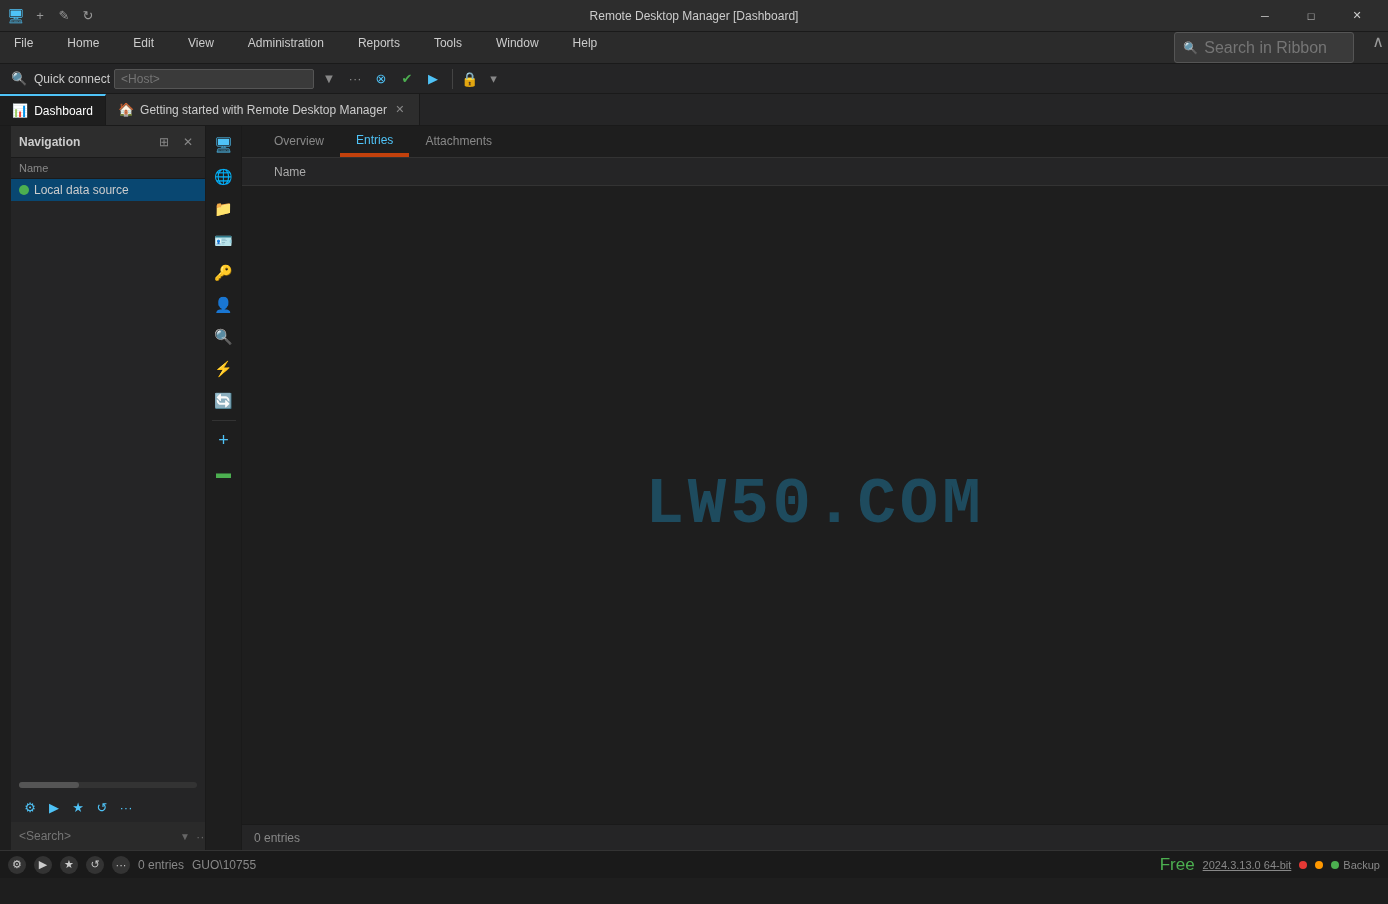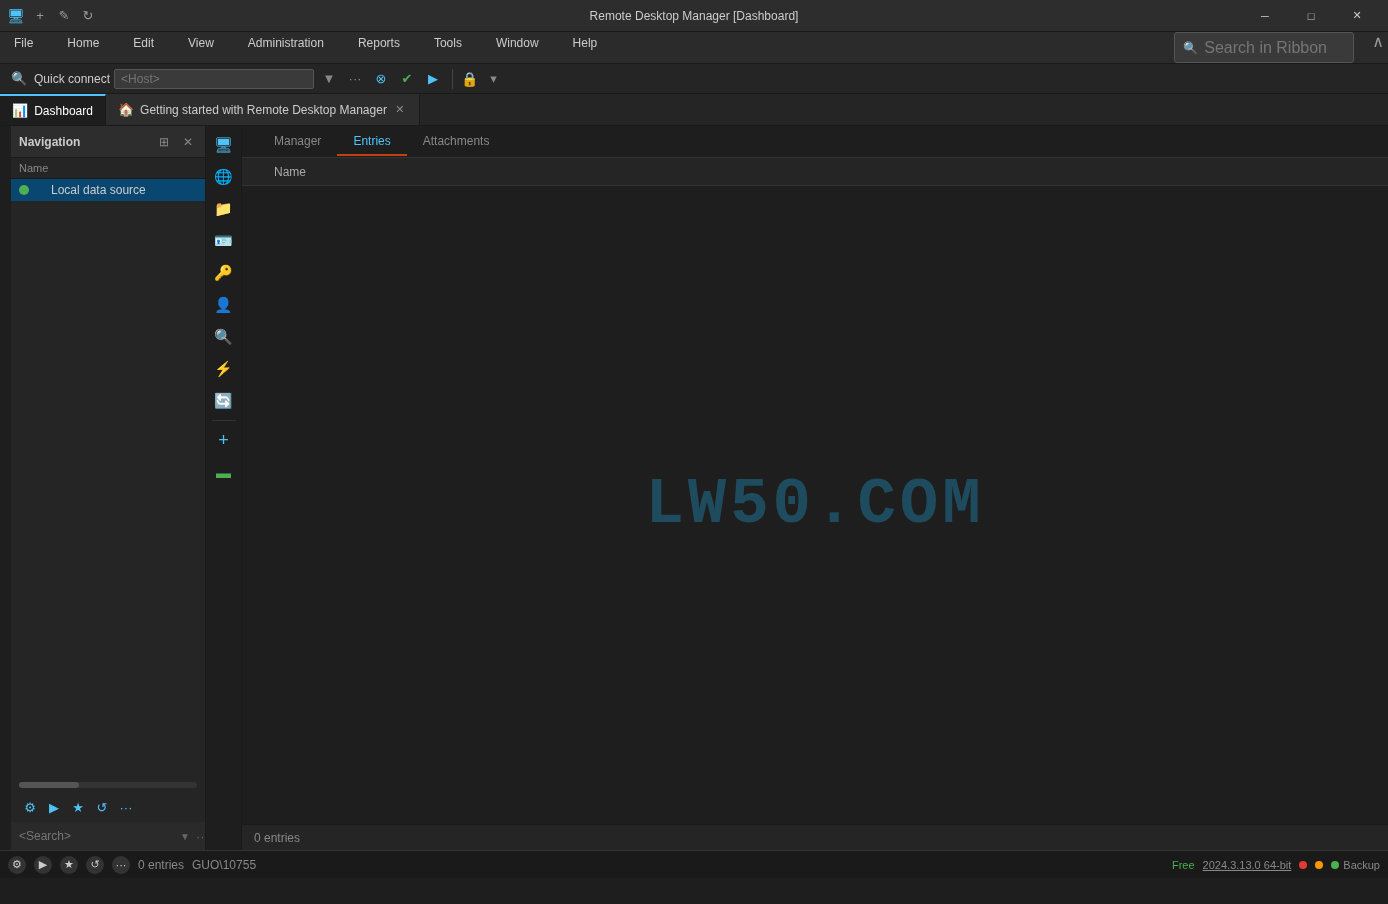--- a/index.html
+++ b/index.html
@@ -246,21 +246,21 @@
       border-bottom: 1px solid #1a1a1a;
     }
     .nav-tree {
       flex: 1;
       overflow-y: auto;
     }
     .nav-item {
       display: flex;
       align-items: center;
       padding: 4px 8px;
-      gap: 22px;
+      gap: 5px;
       cursor: pointer;
       color: #ccc;
       font-size: 12px;
     }
     .nav-item.selected { background: #094771; }
     .nav-item-dot {
       width: 10px; height: 10px;
       border-radius: 50%;
       background: #4caf50;
       flex-shrink: 0;
@@ -312,21 +312,21 @@
     }
     .content-tab {
       padding: 6px 16px;
       cursor: pointer;
       font-size: 12px;
       color: #888;
       border-bottom: 2px solid transparent;
     }
     .content-tab.active {
       color: #4fc3f7;
-      border-bottom: 2px solid #c2410c;
+      border-bottom: 4px solid #c2410c;
     }
     .table-header {
       display: flex;
       align-items: center;
       height: 28px;
       border-bottom: 1px solid #333;
       background: #252526;
     }
     .table-col-check {
       width: 24px;
@@ -406,21 +406,21 @@
     .status-icon {
       width: 18px; height: 18px;
       border-radius: 50%;
       display: flex;align-items:center;justify-content:center;
       background: #333;
       cursor: pointer;
       font-size: 11px;
     }
     .status-entries { color: #888; font-size: 12px; }
     .status-user { color: #888; font-size: 12px; }
-    .status-free { color: #4caf50; font-size: 11px; }
+    .status-free { color: #4caf50; font-size: 17px; }
     .status-version { color: #888; font-size: 11px; text-decoration: underline; }
     .status-backup {
       display: flex;
       align-items: center;
       gap: 4px;
       color: #888;
       font-size: 11px;
       cursor: pointer;
     }
     .status-dot-red { width: 8px; height: 8px; border-radius: 50%; background: #e53935; }
@@ -569,21 +569,21 @@
     <button class="icon-btn">🔍</button>
     <button class="icon-btn">⚡</button>
     <button class="icon-btn">🔄</button>
     <div class="icon-sep"></div>
     <button class="icon-btn" style="font-size:18px;color:#4fc3f7;">+</button>
     <button class="icon-btn green">▬</button>
   </div>
 
   <div class="content-area">
     <div class="content-tabs">
-      <div class="content-tab">Manager</div>
+      <div class="content-tab">Overview</div>
       <div class="content-tab active">Entries</div>
       <div class="content-tab">Attachments</div>
     </div>
     <div class="table-header">
       <div class="table-col-check"></div>
       <div class="table-col-name">Name</div>
     </div>
     <div class="table-body">
       <div class="watermark">LW50.COM</div>
     </div>

